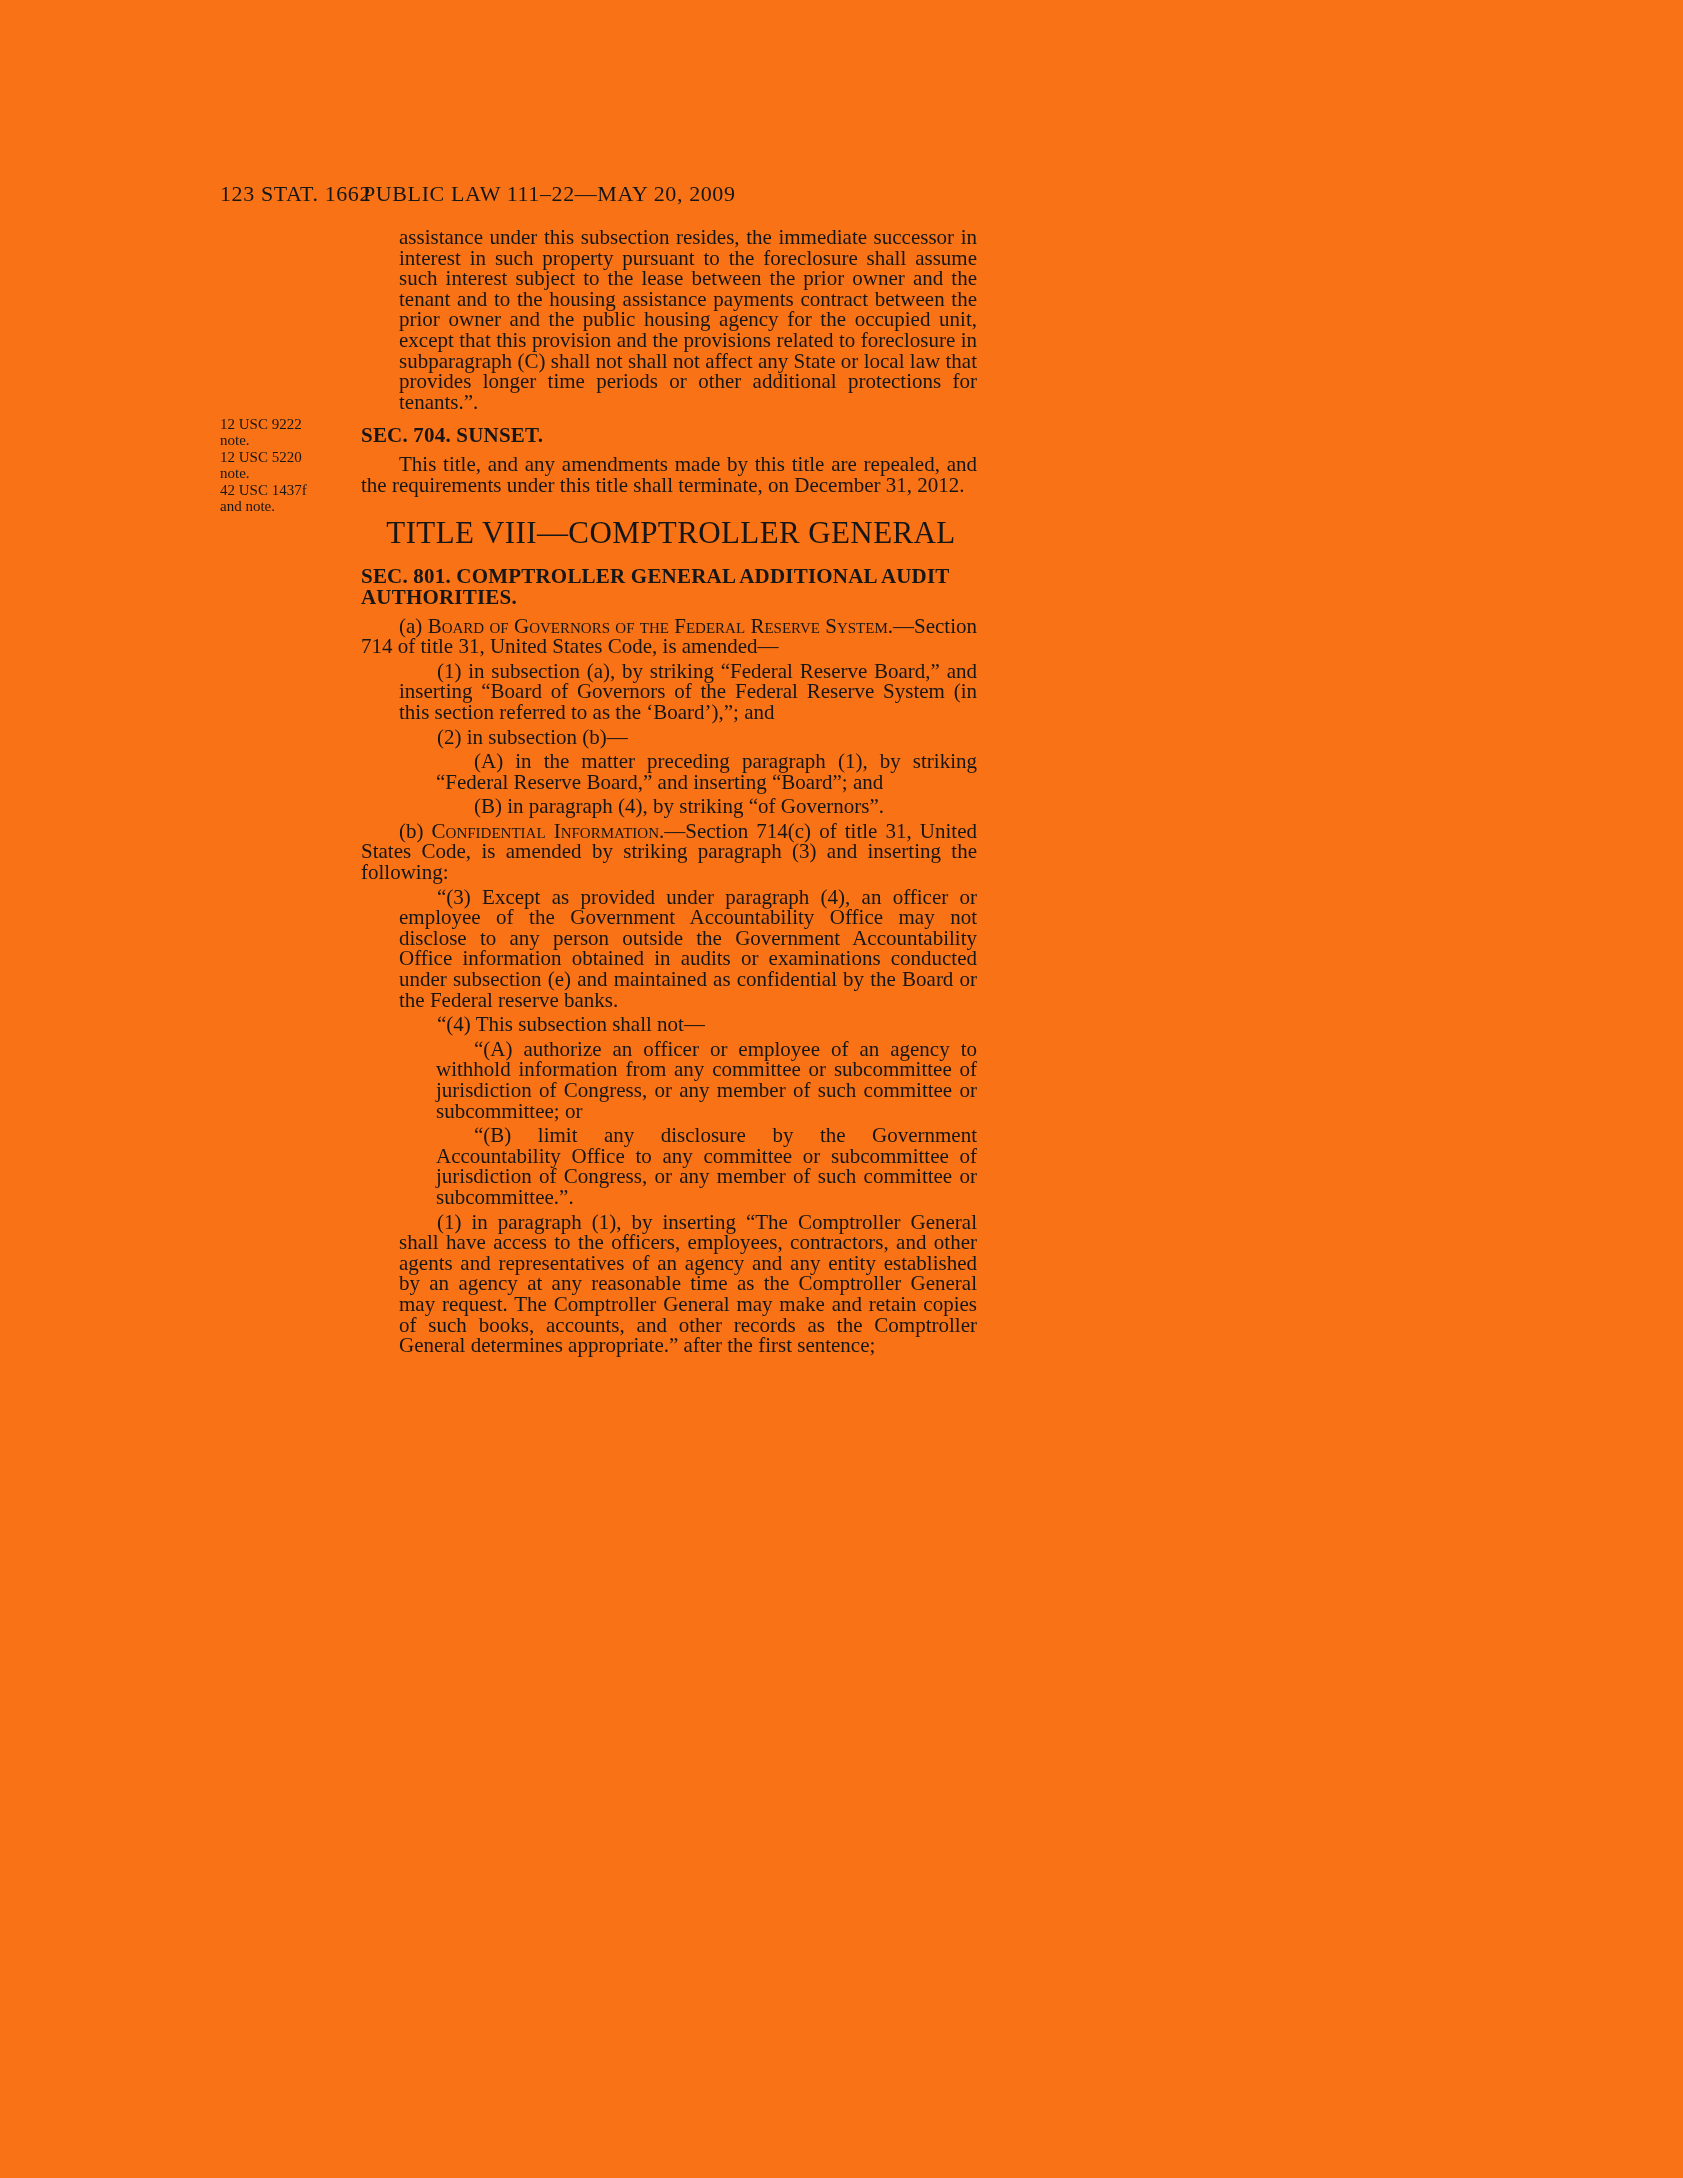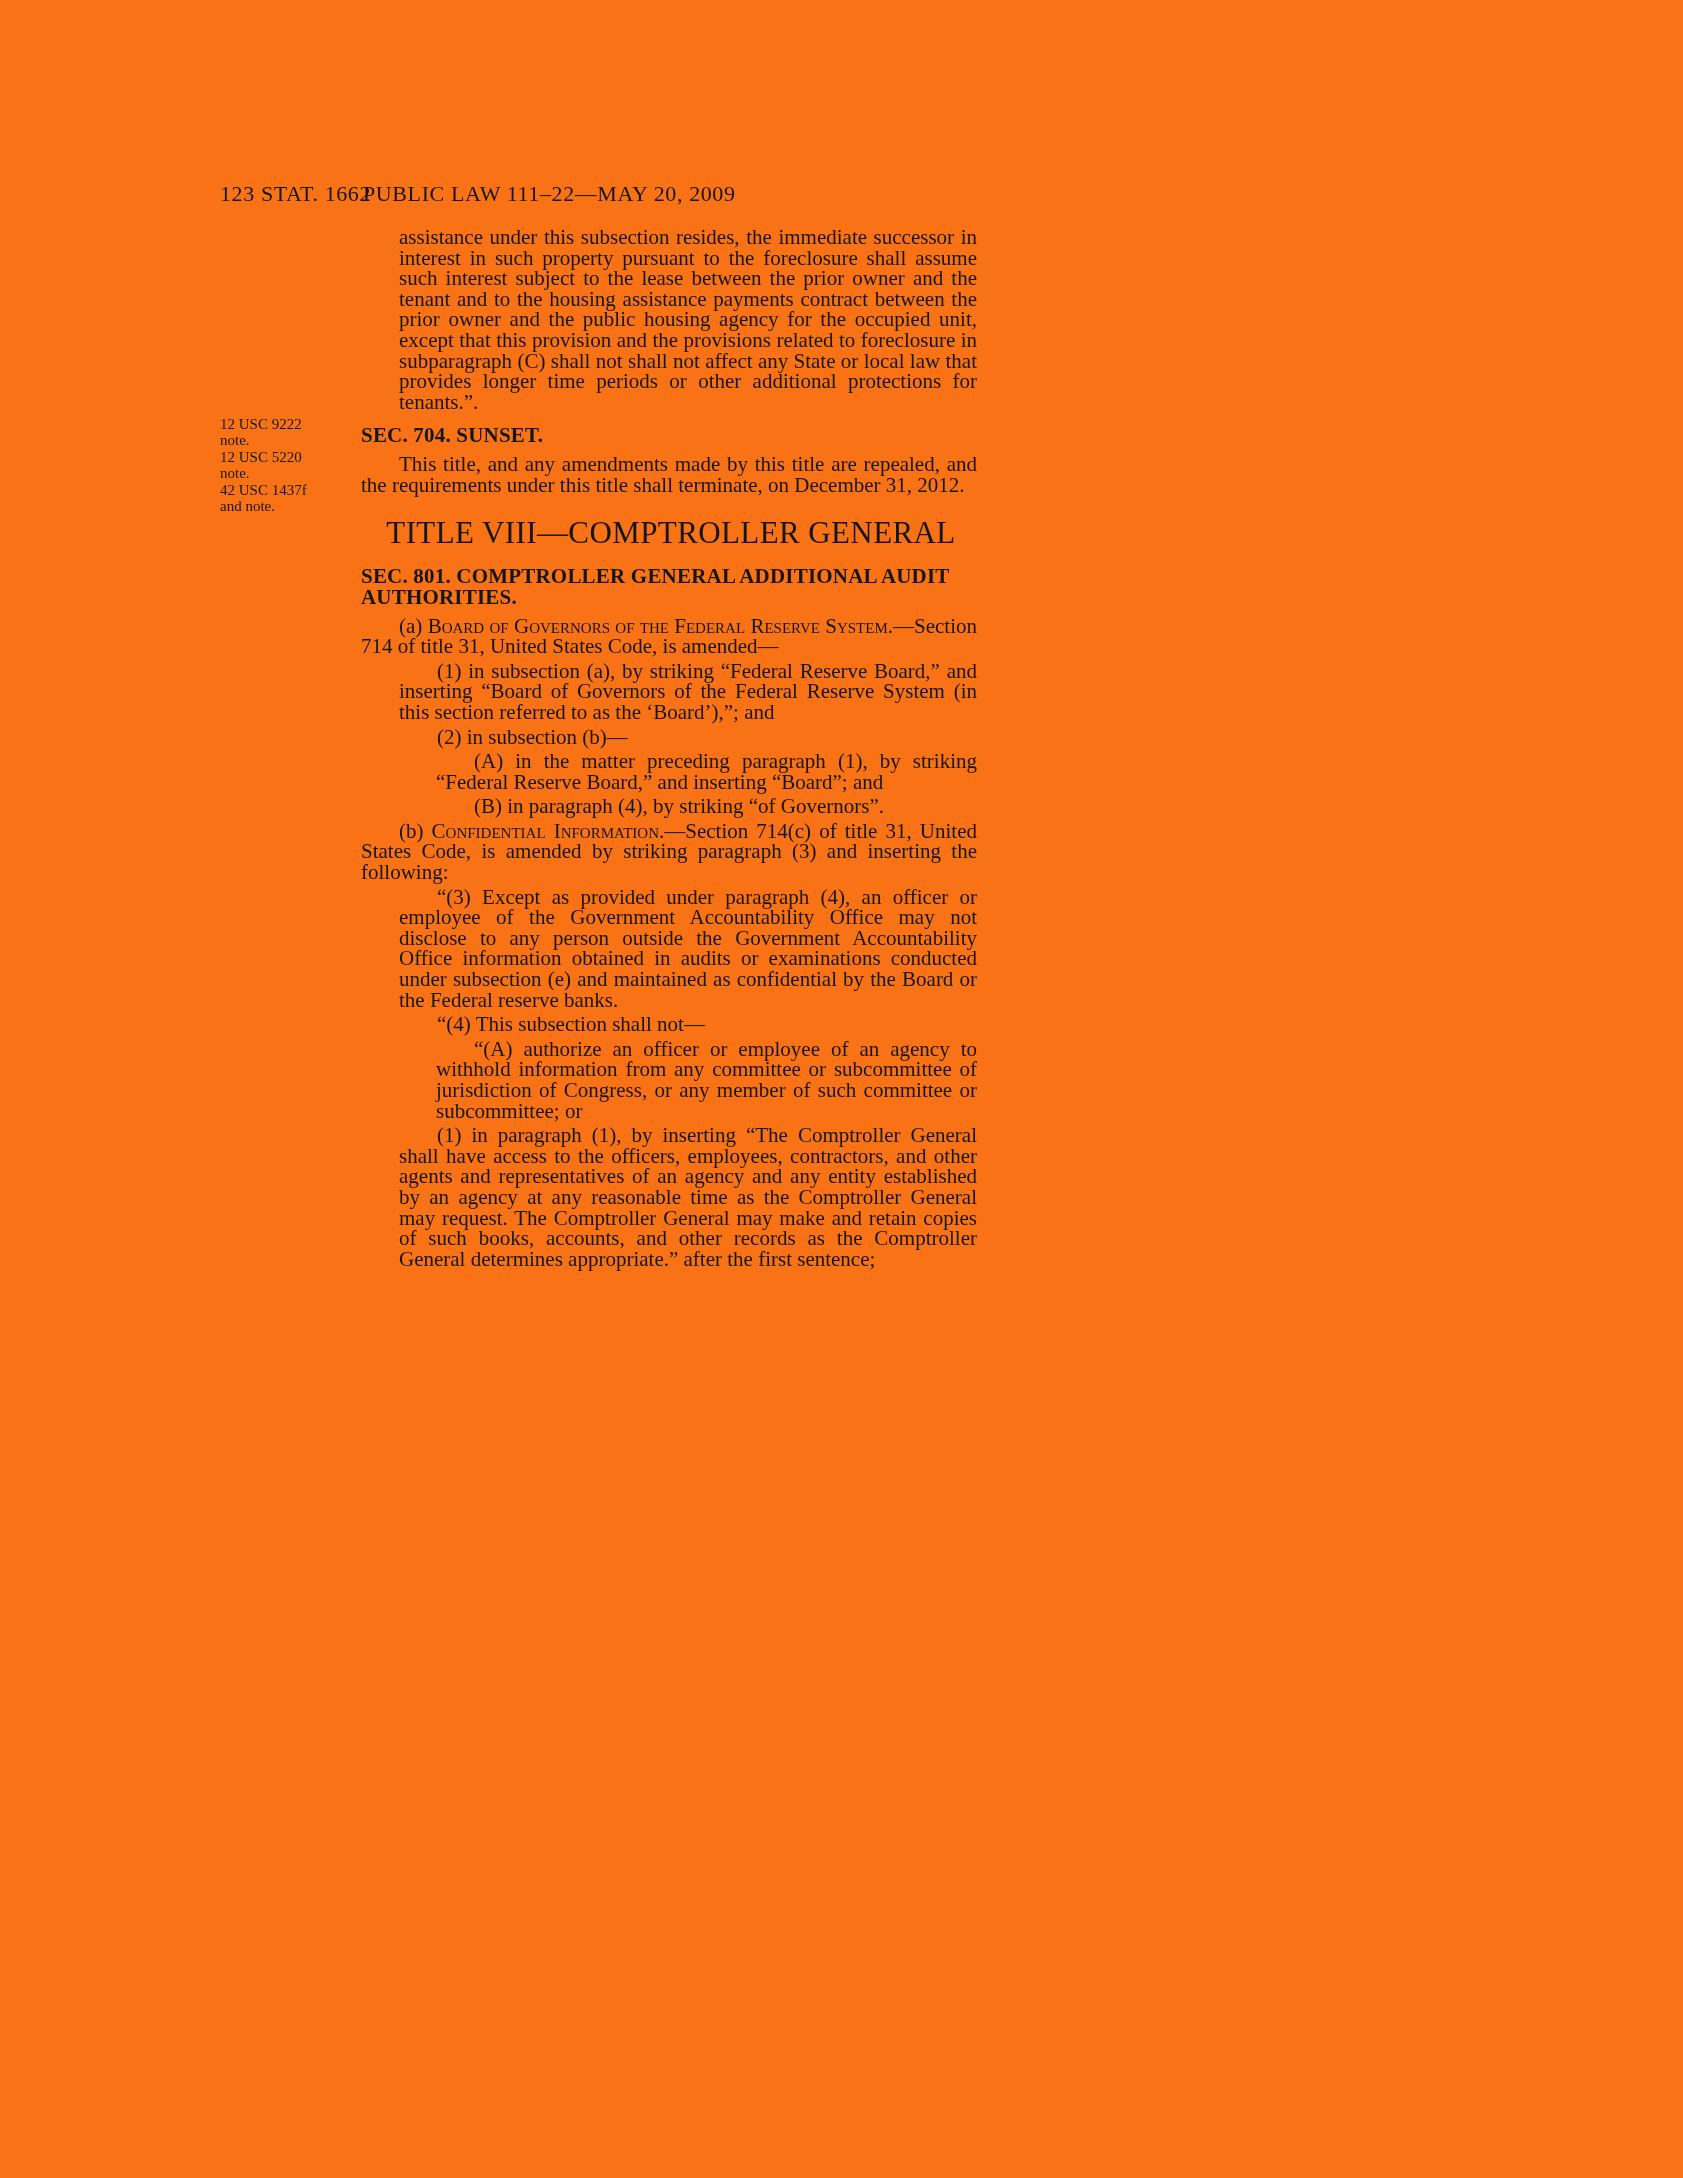--- a/index.html
+++ b/index.html
@@ -74,17 +74,18 @@
       <p class="sec"><span>SEC. 801. COMPTROLLER GENERAL ADDITIONAL AUDIT AUTHORITIES.</span></p>
       <p class="para ind0"><span>(a) </span><span class="sc">Board of Governors of the Federal Reserve System</span><span>.—Section 714 of title 31, United States Code, is amended—</span></p>
       <p class="para ind1"><span>(1) in subsection (a), by striking “Federal Reserve Board,” and inserting “Board of Governors of the Federal Reserve System (in this section referred to as the ‘Board’),”; and</span></p>
       <p class="para ind1"><span>(2) in subsection (b)—</span></p>
       <p class="para ind2"><span>(A) in the matter preceding paragraph (1), by striking “Federal Reserve Board,” and inserting “Board”; and</span></p>
       <p class="para ind2"><span>(B) in paragraph (4), by striking “of Governors”.</span></p>
       <p class="para ind0"><span>(b) </span><span class="sc">Confidential Information</span><span>.—Section 714(c) of title 31, United States Code, is amended by striking paragraph (3) and inserting the following:</span></p>
       <p class="para ind1"><span>“(3) Except as provided under paragraph (4), an officer or employee of the Government Accountability Office may not disclose to any person outside the Government Accountability Office information obtained in audits or examinations conducted under subsection (e) and maintained as confidential by the Board or the Federal reserve banks.</span></p>
       <p class="para ind1"><span>“(4) This subsection shall not—</span></p>
       <p class="para ind2"><span>“(A) authorize an officer or employee of an agency to withhold information from any committee or subcommittee of jurisdiction of Congress, or any member of such committee or subcommittee; or</span></p>
+      <p class="para ind2"><span>“(B) limit any disclosure by the Government Accountability Office to any committee or subcommittee of jurisdiction of Congress, or any member of such committee or subcommittee.”.</span></p>
       <p class="para ind1"><span>(1) in paragraph (1), by inserting “The Comptroller General shall have access to the officers, employees, contractors, and other agents and representatives of an agency and any entity established by an agency at any reasonable time as the Comptroller General may request. The Comptroller General may make and retain copies of such books, accounts, and other records as the Comptroller General determines appropriate.” after the first sentence;</span></p>
     </main>
 
 </div>
 
 
 </body></html>

